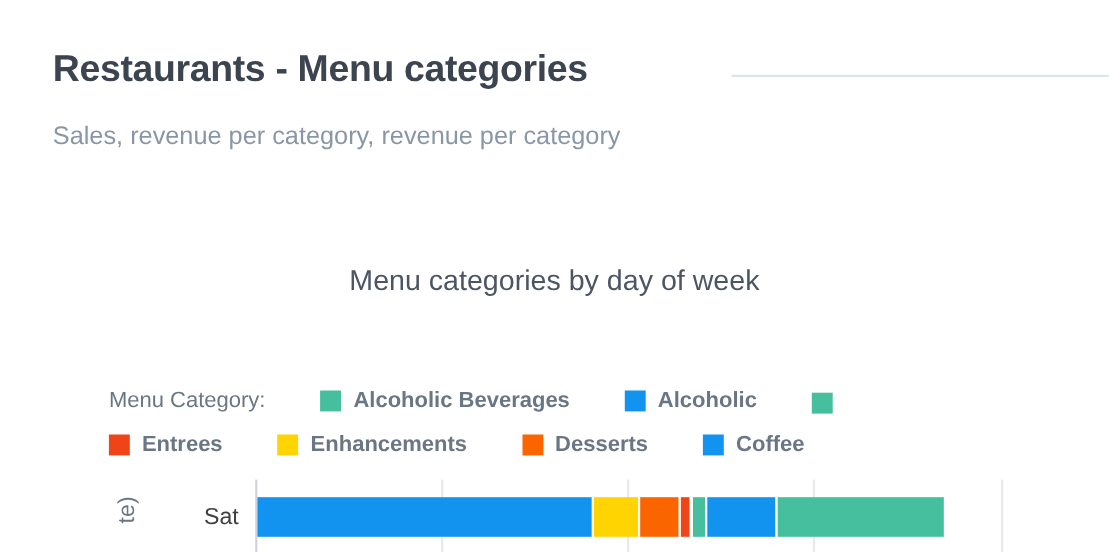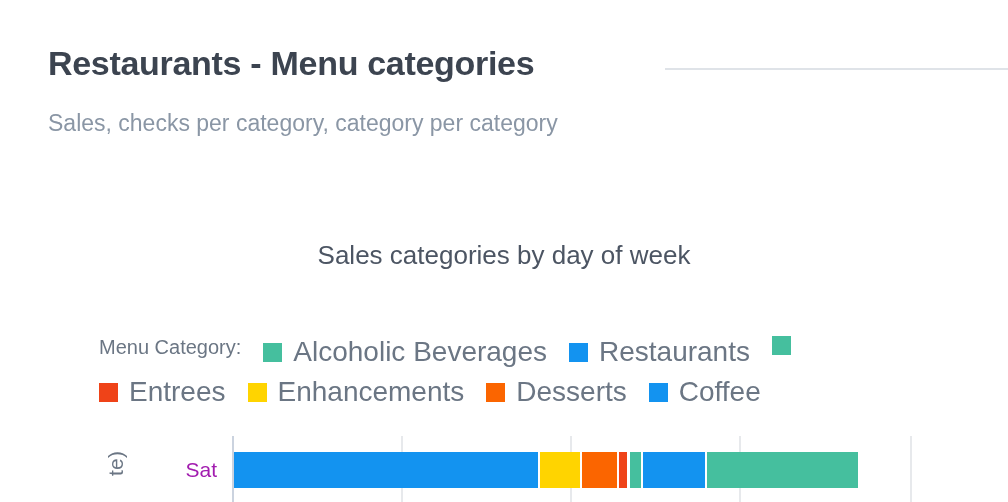--- a/index.html
+++ b/index.html
@@ -63,44 +63,46 @@
 
   
   .legend {
     position: absolute;
     left: 99px;
     top: 336px;
     width: 880px;
   }
   .legend-row {
     display: flex;
-    align-items: flex-start;
+    align-items: flex-end;
     height: 40px;
+    gap: 28px;
   }
   .legend-caption {
     font-size: 20px;
     color: #6b7684;
     margin-right: 22px;
     white-space: nowrap;
   }
   .legend-item {
     display: flex;
     align-items: center;
     margin-right: 22px;
     white-space: nowrap;
   }
   .legend-swatch {
     width: 19px;
     height: 19px;
     margin-right: 11px;
     flex: 0 0 auto;
   }
   .legend-label {
-    font-size: 28px;
+    font-size: 20px;
     color: #6b7684;
+    font-weight: bold;
   }
 
   
   .plot {
     position: absolute;
     left: 0;
     top: 432px;
     width: 1008px;
     height: 70px;
   }
@@ -115,21 +117,21 @@
     white-space: nowrap;
     letter-spacing: 0.2px;
   }
   .row-label {
     position: absolute;
     left: 135px;
     top: 26px;
     width: 82px;
     text-align: right;
     font-size: 21px;
-    color: #a21caf;
+    color: #404040;
     white-space: nowrap;
   }
   .gridlines {
     position: absolute;
     left: 0;
     top: 0;
     width: 1008px;
     height: 70px;
   }
   .gridline {
@@ -152,36 +154,36 @@
     height: 36px;
   }
 </style>
 </head>
 <body>
 
 <div class="page">
 
   <div class="header-title">Restaurants - Menu categories</div>
   <div class="header-rule"></div>
-  <div class="header-subtitle">Sales, checks per category, category per category</div>
+  <div class="header-subtitle">Sales, revenue per category, revenue per category</div>
 
   <div class="chart-title">
-    <span>Sales categories by day of week</span>
+    <span>Menu categories by day of week</span>
   </div>
 
   <div class="legend">
     <div class="legend-row">
       <div class="legend-caption">Menu Category:</div>
       <div class="legend-item">
         <span class="legend-swatch" style="background:#45bf9e"></span>
         <span class="legend-label">Alcoholic Beverages</span>
       </div>
       <div class="legend-item">
         <span class="legend-swatch" style="background:#1393f0"></span>
-        <span class="legend-label">Restaurants</span>
+        <span class="legend-label">Alcoholic</span>
       </div>
       <div class="legend-item">
         <span class="legend-swatch" style="background:#45bf9e"></span>
       </div>
     </div>
     <div class="legend-row">
       <div class="legend-item">
         <span class="legend-swatch" style="background:#ef4318"></span>
         <span class="legend-label">Entrees</span>
       </div>

